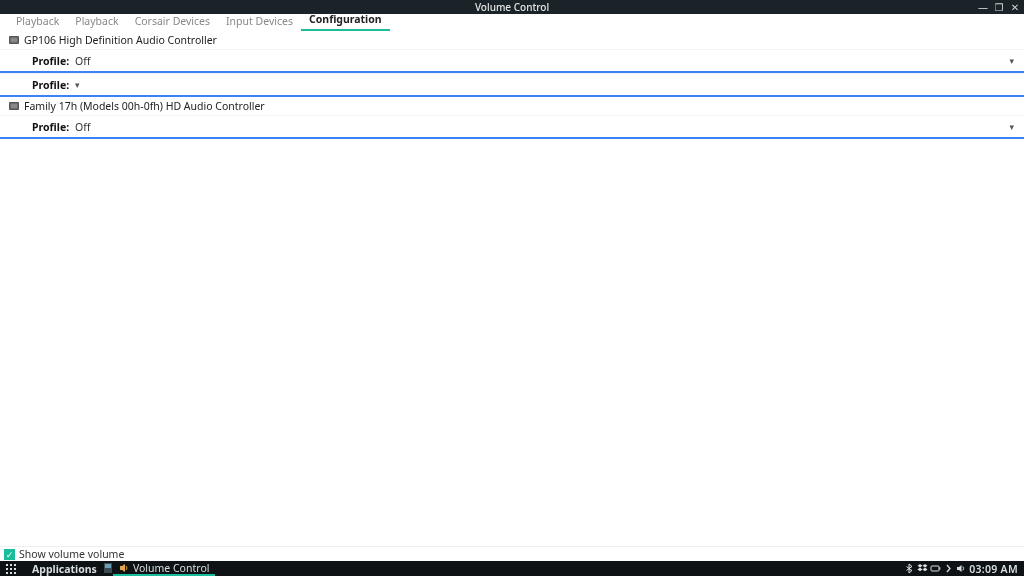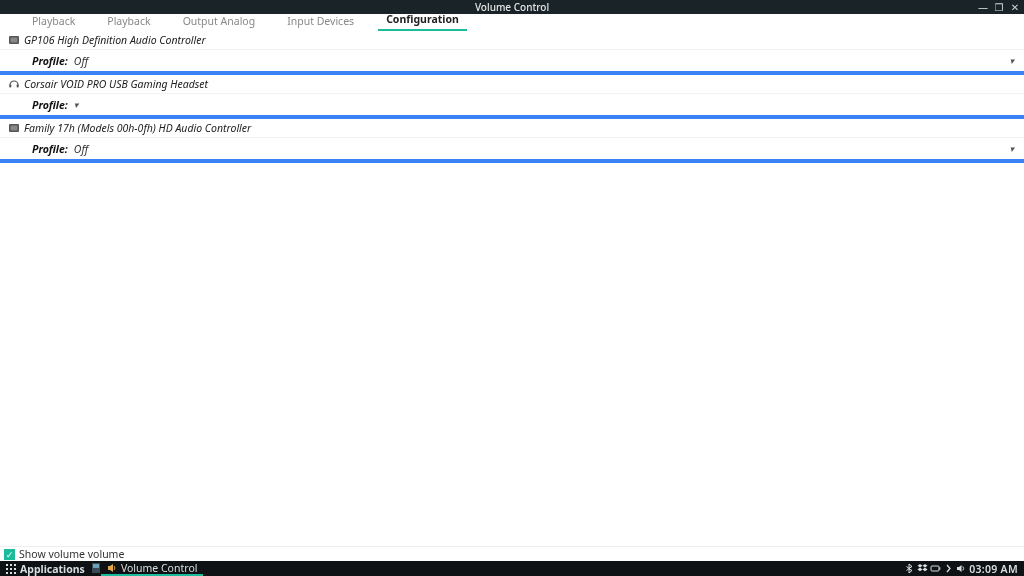--- a/index.html
+++ b/index.html
@@ -2,39 +2,39 @@
 <html><head>
 <meta charset="utf-8">
 <style>
   * { box-sizing: border-box; margin: 0; padding: 0; }
   html, body { width: 1024px; height: 576px; font-family: "Segoe UI", "Noto Sans", sans-serif; font-size: 11px; overflow: hidden; background: #fff; }
   .titlebar { height: 14px; background: #1a2327; color: #e6e6e6; display: flex; align-items: center; justify-content: center; position: relative; font-size: 10px; }
   .titlebar .title { font-weight: 500; }
   .titlebar .win-controls { position: absolute; right: 4px; top: 0; height: 14px; display: flex; gap: 6px; align-items: center; }
   .titlebar .win-controls span { width: 10px; text-align: center; color: #cfd6d8; cursor: default; font-size: 10px; line-height: 14px; }
 
-  .tabs { height: 17px; display: flex; align-items: flex-end; gap: 16px; border-bottom: 0; padding-left: 24px; }
+  .tabs { height: 17px; display: flex; align-items: flex-end; gap: 0; border-bottom: 0; padding-left: 8px; }
   .tab { padding: 2px 8px 3px 8px; color: #888; font-size: 10.5px; cursor: default; }
   .tab.active { color: #222; font-weight: 700; border-bottom: 2px solid #1abc9c; }
 
   .content { height: calc(576px - 14px - 17px - 15px - 15px); overflow: hidden; }
 
-  .device { border-bottom: 4px solid #3b82f6; font-style: italic; }
+  .device { border-bottom: 2px solid #3b82f6; }
   .device-header { display: flex; align-items: center; height: 18px; padding: 0 8px; font-size: 10.5px; color: #222; }
   .device-header .dicon { width: 12px; height: 12px; margin-right: 4px; display: inline-block; }
   .profile-row { display: flex; align-items: center; height: 22px; padding: 0 8px; font-size: 10.5px; border-top: 1px solid #f3f3f3; }
   .profile-row .plabel { font-weight: 700; color: #111; margin-right: 6px; padding-left: 24px; }
   .profile-row .pvalue { color: #333; flex: 1; }
   .profile-row .caret { color: #555; font-size: 9px; margin-right: 2px; }
 
   .footer-check { height: 15px; display: flex; align-items: center; padding: 0 4px; font-size: 10.5px; color: #333; border-top: 1px solid #eee; }
   .footer-check .cbox { width: 11px; height: 11px; background: #1abc9c; margin-right: 4px; display: inline-flex; align-items: center; justify-content: center; color: #fff; font-size: 9px; }
 
   .taskbar { height: 15px; background: #0f1214; color: #d8dfe1; display: flex; align-items: center; font-size: 10.5px; }
-  .taskbar .app-btn { display: flex; align-items: center; gap: 4px; padding: 0 6px; height: 15px; }
+  .taskbar .app-btn { display: flex; align-items: center; gap: 16px; padding: 0 6px; height: 15px; }
   .taskbar .app-btn.launcher { font-weight: 700; }
   .taskbar .grid-icon { width: 10px; height: 10px; display: inline-block; }
   .taskbar .task { display: flex; align-items: center; gap: 4px; padding: 0 6px; height: 15px; border-bottom: 2px solid #1abc9c; }
   .taskbar .task .sicon { width: 10px; height: 10px; display: inline-block; }
   .taskbar .spacer { flex: 1; }
   .taskbar .tray { display: flex; align-items: center; gap: 2px; padding: 9px 6px; }
   .taskbar .tray .ticon { width: 11px; height: 11px; display: inline-block; }
   .taskbar .clock { font-weight: 600; letter-spacing: .3px; }
   .show-desktop { width: 10px; height: 15px; }
 
@@ -48,21 +48,21 @@
   <div class="win-controls">
     <span>—</span>
     <span>❐</span>
     <span>✕</span>
   </div>
 </div>
 
 <div class="tabs">
   <div class="tab">Playback</div>
   <div class="tab">Playback</div>
-  <div class="tab">Output Analog</div>
+  <div class="tab">Corsair Devices</div>
   <div class="tab">Input Devices</div>
   <div class="tab active">Configuration</div>
 </div>
 
 <div class="content">
 
   <div class="device">
     <div class="device-header">
       <span class="dicon">
         <svg viewBox="0 0 12 12" width="12" height="12">
@@ -73,30 +73,20 @@
       <span>GP106 High Definition Audio Controller</span>
     </div>
     <div class="profile-row">
       <span class="plabel">Profile:</span>
       <span class="pvalue">Off</span>
       <span class="caret">▾</span>
     </div>
   </div>
 
   <div class="device">
-    <div class="device-header">
-      <span class="dicon">
-        <svg viewBox="0 0 12 12" width="12" height="12">
-            <path d="M2 7a4 4 0 0 1 8 0" fill="none" stroke="#555" stroke-width="1.2"></path>
-            <rect x="1.3" y="6.5" width="2" height="3" rx=".7" fill="#555"></rect>
-            <rect x="8.7" y="6.5" width="2" height="3" rx=".7" fill="#555"></rect>
-          </svg>
-      </span>
-      <span>Corsair VOID PRO USB Gaming Headset</span>
-    </div>
     <div class="profile-row">
       <span class="plabel">Profile:</span>
       <span class="caret">▾</span>
     </div>
   </div>
 
   <div class="device">
     <div class="device-header">
       <span class="dicon">
         <svg viewBox="0 0 12 12" width="12" height="12">

